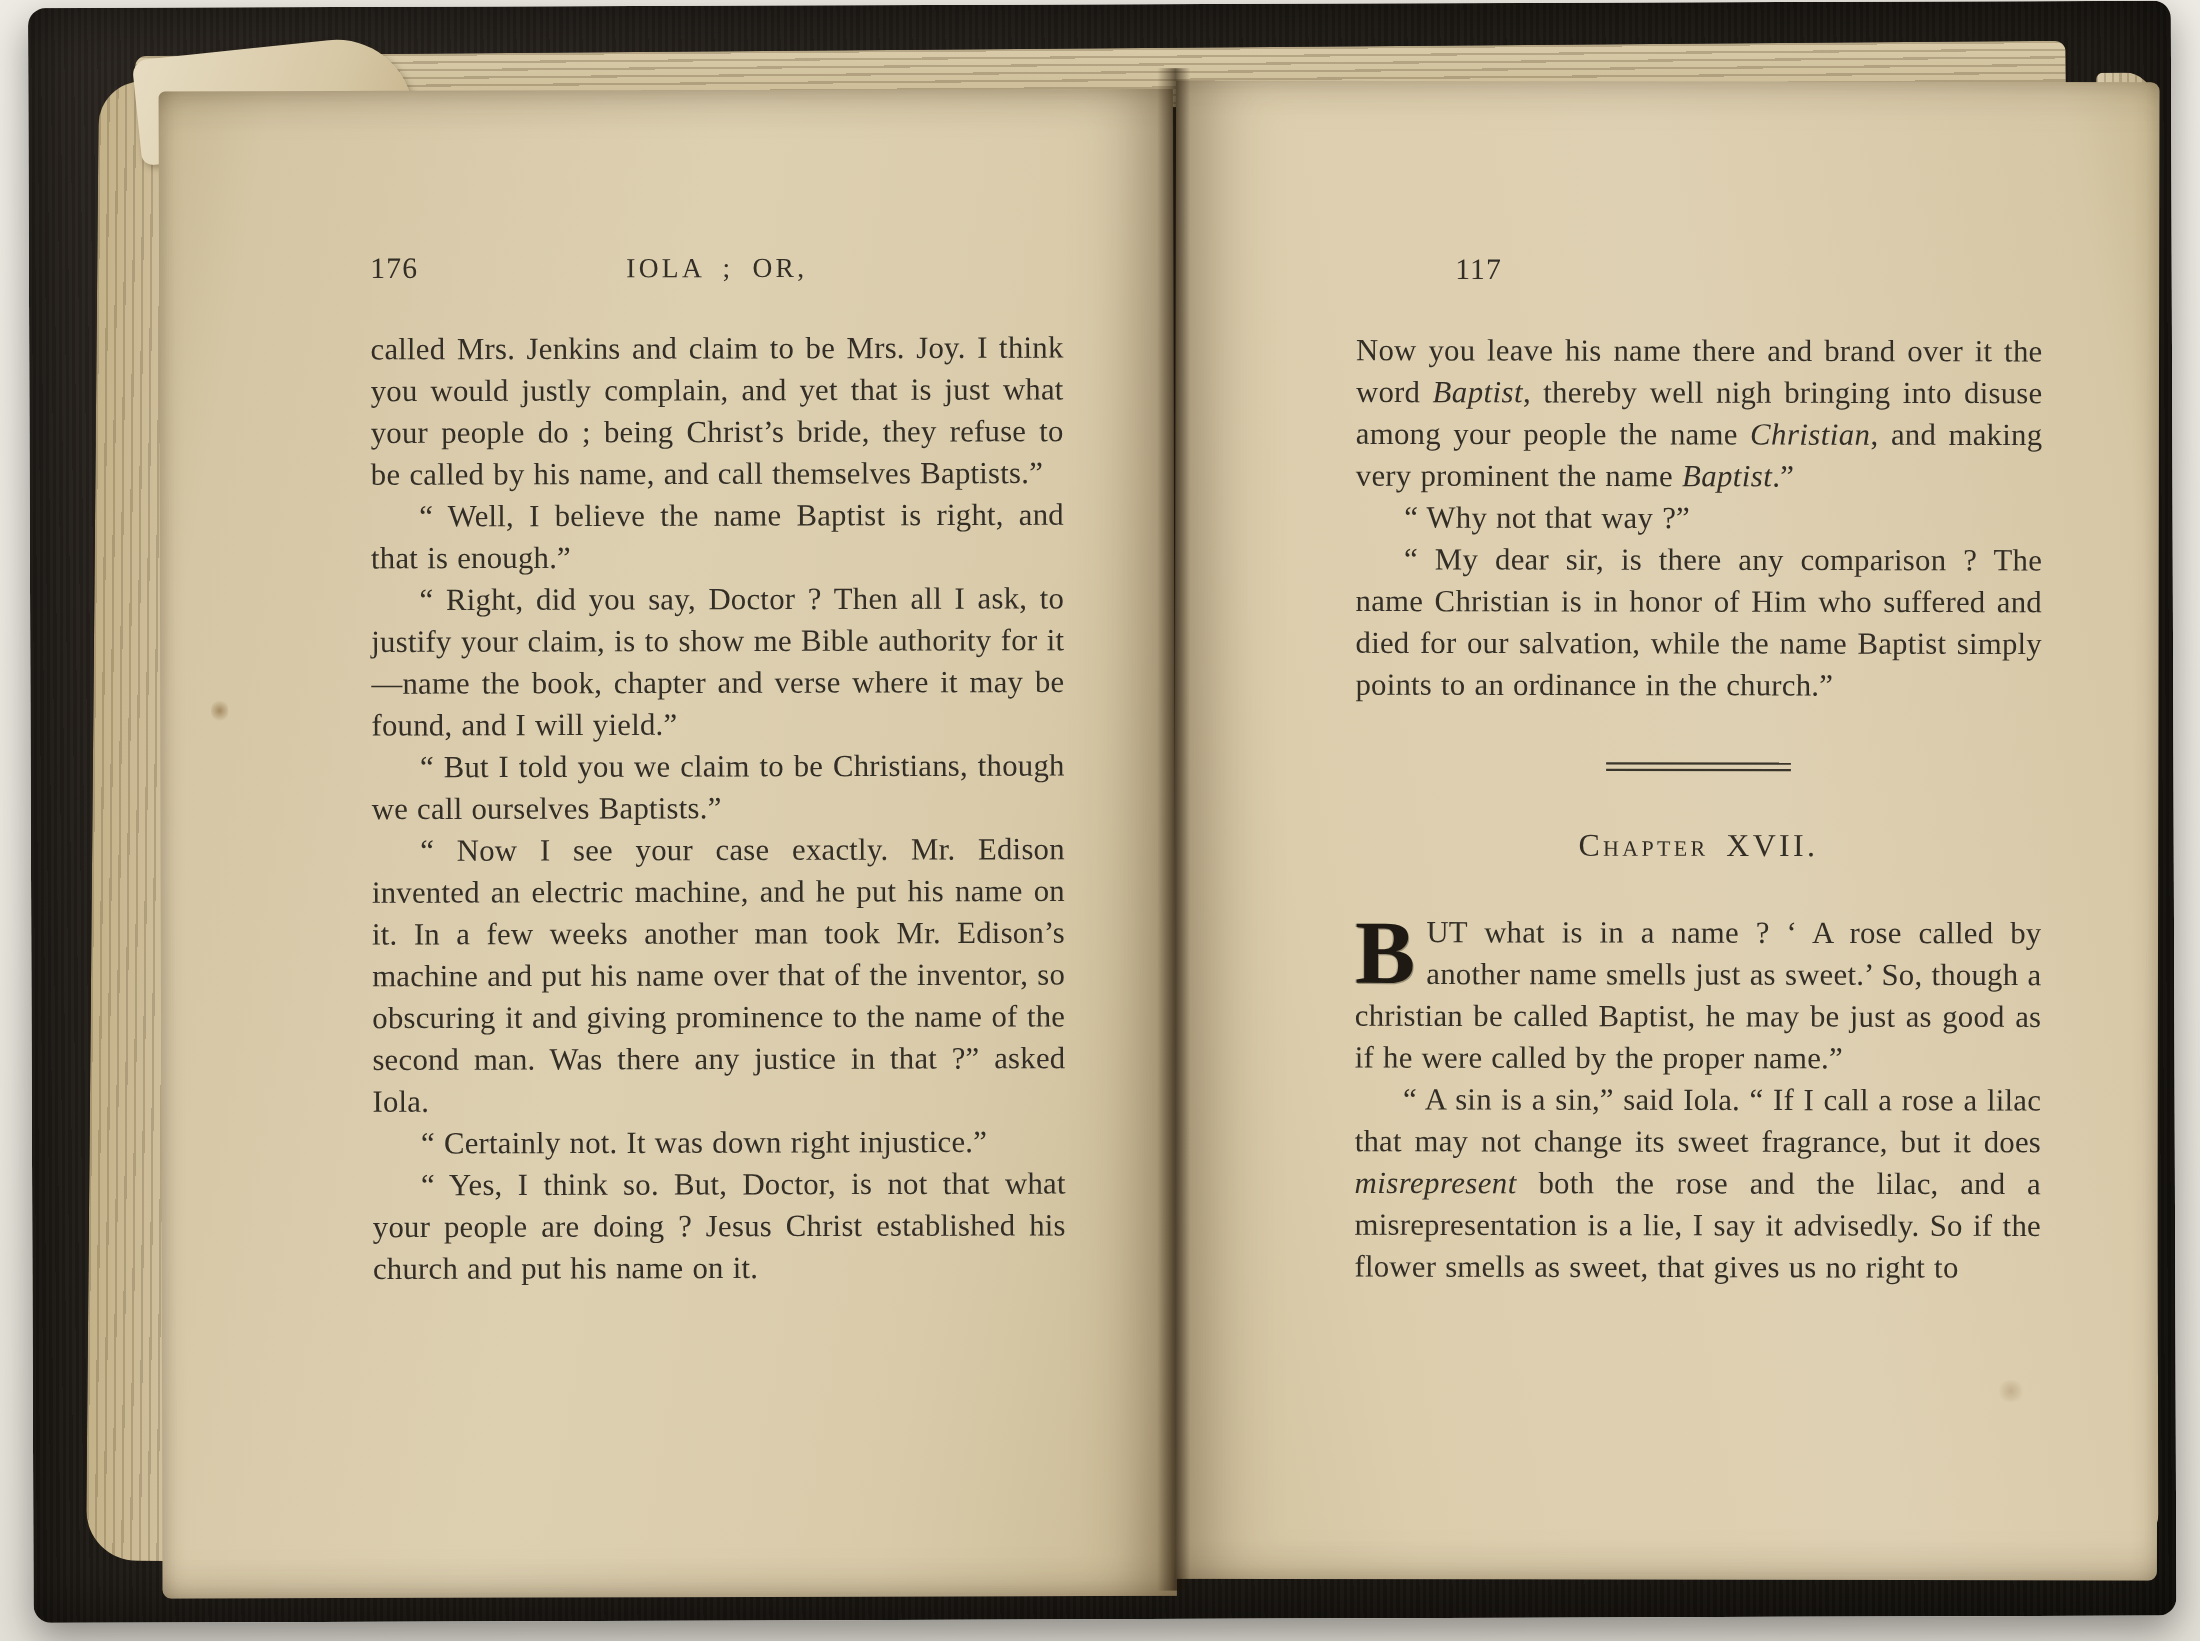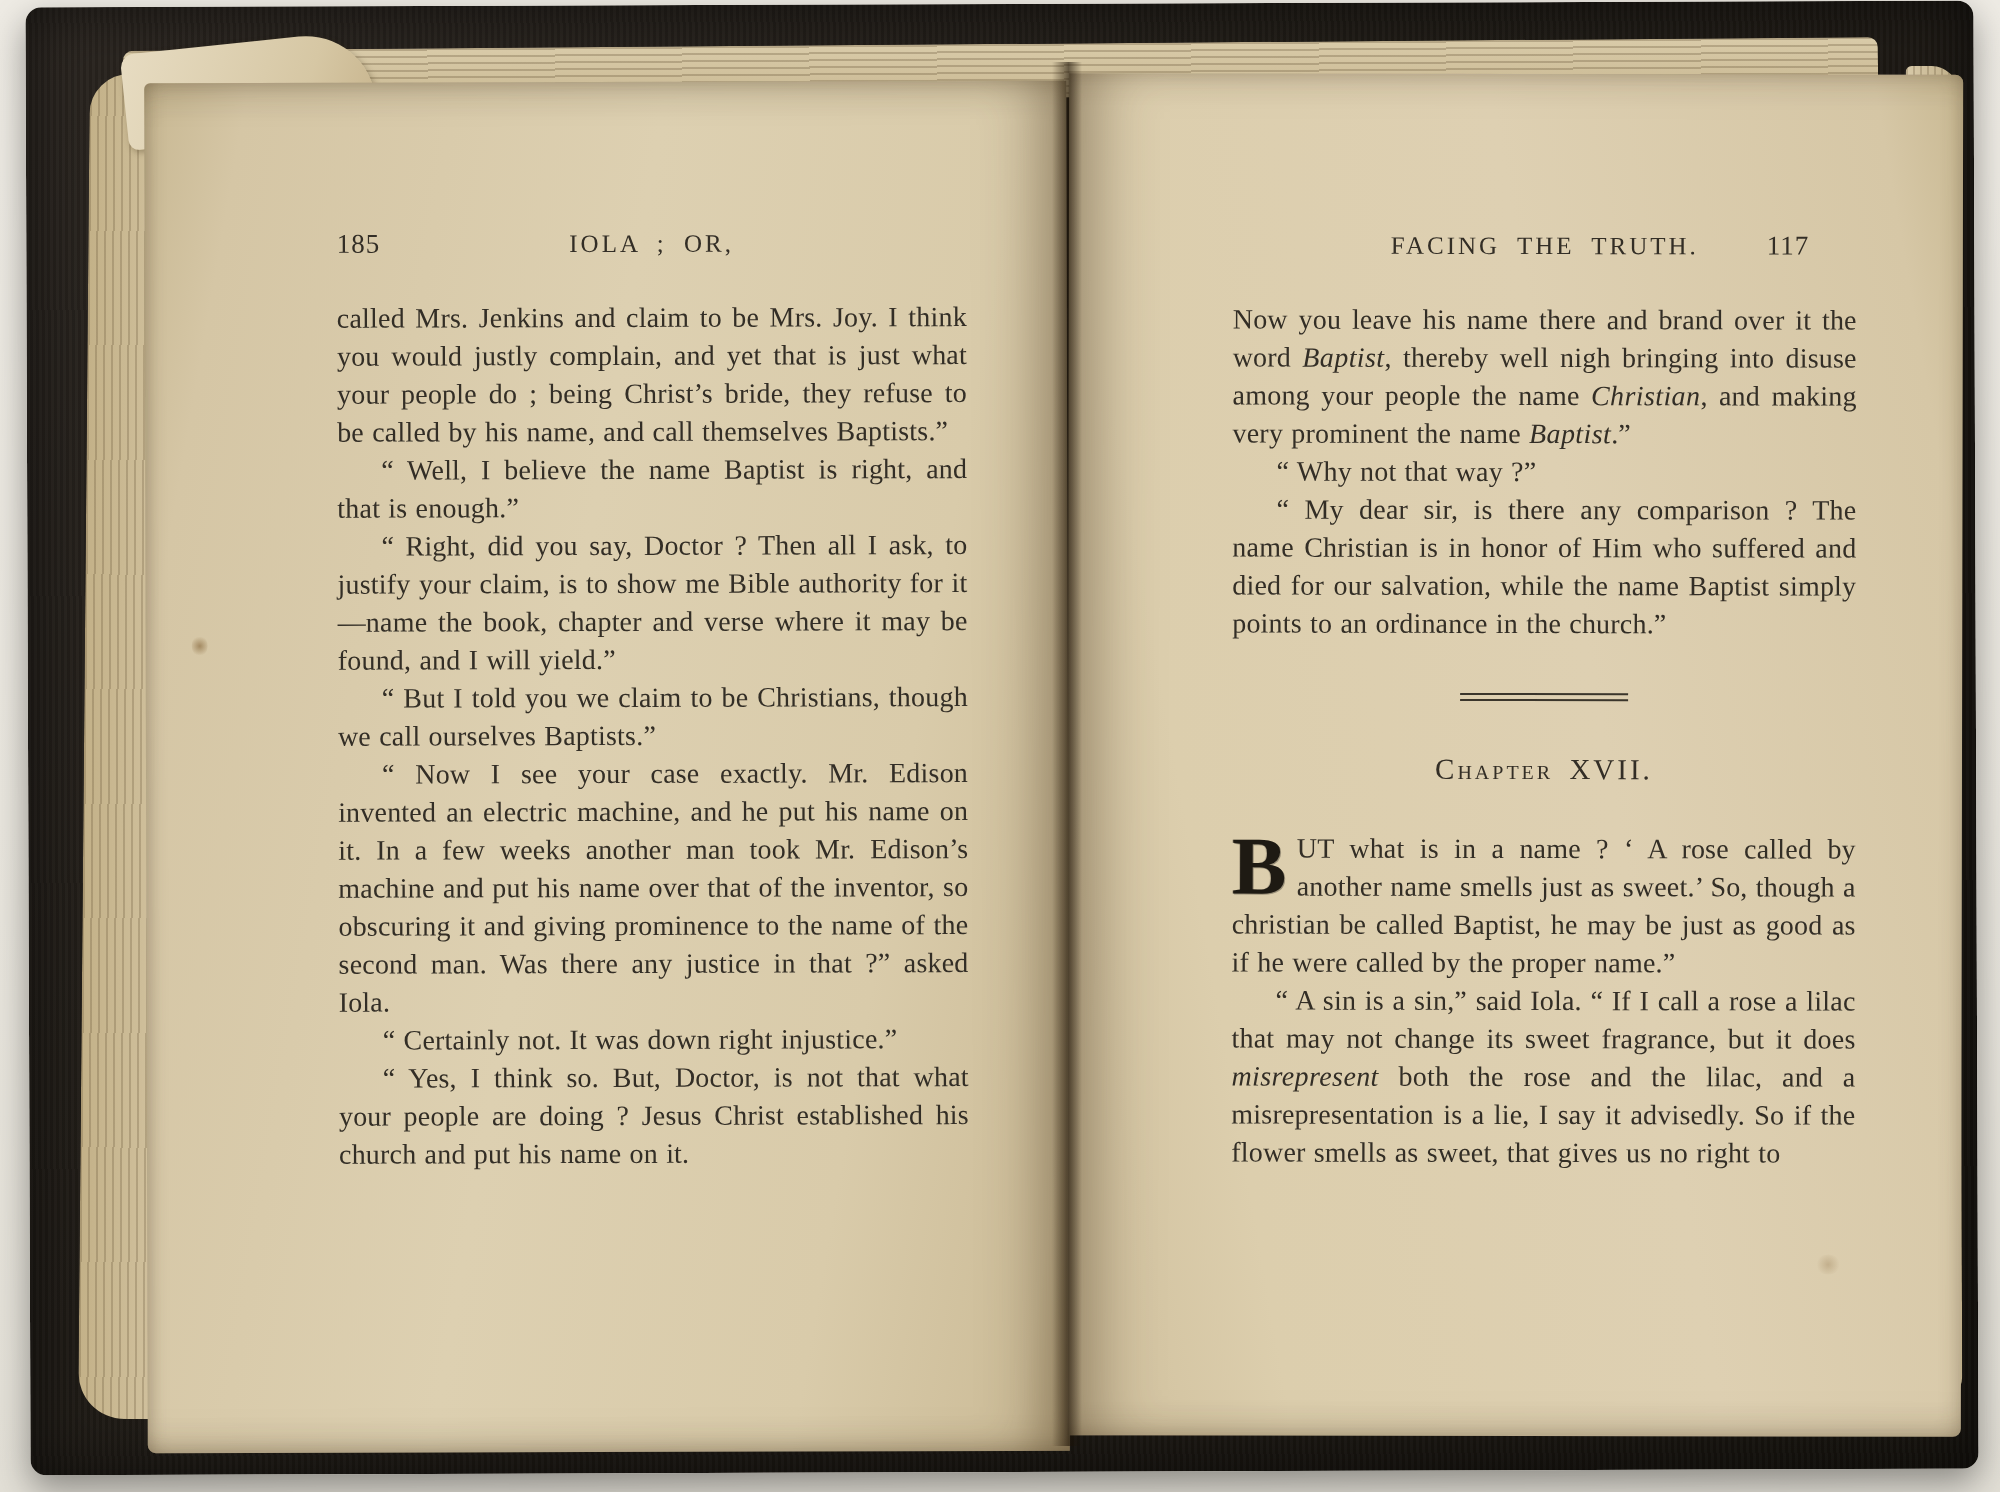--- a/index.html
+++ b/index.html
@@ -97,40 +97,39 @@
     <div class="cover"></div>
     <div class="pages-top-edge"></div>
     <div class="pages-left-edge"></div>
     <div class="pages-right-edge"></div>
     <div class="corner-flip"></div>
 
     <div class="page page-left">
       <div class="stain"></div>
       <div class="text-area text-left">
         <div class="page-header">
-          <span class="page-num">185</span>
+          <span class="page-num">176</span>
           <span class="running-header">IOLA ; OR,</span>
           <span class="header-spacer"></span>
         </div>
         <p class="para no-indent">called Mrs. Jenkins and claim to be Mrs. Joy.  I think you would justly complain, and yet that is just what your people do ; being Christ’s bride, they refuse to be called by his name, and call themselves Baptists.”</p>
         <p class="para">“ Well, I believe the name Baptist is right, and that is enough.”</p>
         <p class="para">“ Right, did you say, Doctor ?  Then all I ask, to justify your claim, is to show me Bible authority for it—name the book, chapter and verse where it may be found, and I will yield.”</p>
         <p class="para">“ But I told you we claim to be Christians, though we call ourselves Baptists.”</p>
         <p class="para">“ Now I see your case exactly.  Mr. Edison invented an electric machine, and he put his name on it.  In a few weeks another man took Mr. Edison’s machine and put his name over that of the inventor, so obscuring it and giving prominence to the name of the second man.  Was there any justice in that ?” asked Iola.</p>
         <p class="para">“ Certainly not.  It was down right injustice.”</p>
         <p class="para">“ Yes, I think so.  But, Doctor, is not that what your people are doing ?  Jesus Christ established his church and put his name on it.</p>
       </div>
     </div>
 
     <div class="page page-right">
       <div class="stain2"></div>
       <div class="text-area text-right">
         <div class="page-header">
           <span class="header-spacer"></span>
-          <span class="running-header">FACING THE TRUTH.</span>
           <span class="page-num num-right">117</span>
         </div>
         <p class="para no-indent">Now you leave his name there and brand over it the word <i>Baptist</i>, thereby well nigh bringing into disuse among your people the name <i>Christian</i>, and making very prominent the name <i>Baptist</i>.”</p>
         <p class="para">“ Why not that way ?”</p>
         <p class="para">“ My dear sir, is there any comparison ? The name Christian is in honor of Him who suffered and died for our salvation, while the name Baptist simply points to an ordinance in the church.”</p>
 
         <div class="section-divider"></div>
         <h2 class="chapter-heading">Chapter XVII.</h2>
 
         <div class="chapter-block">

